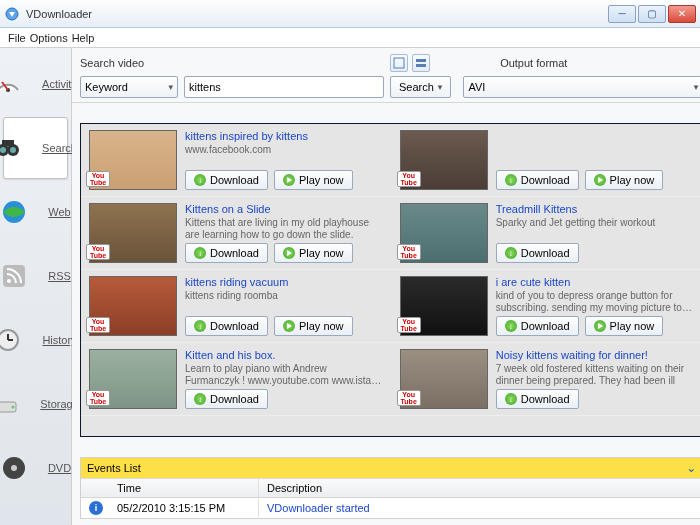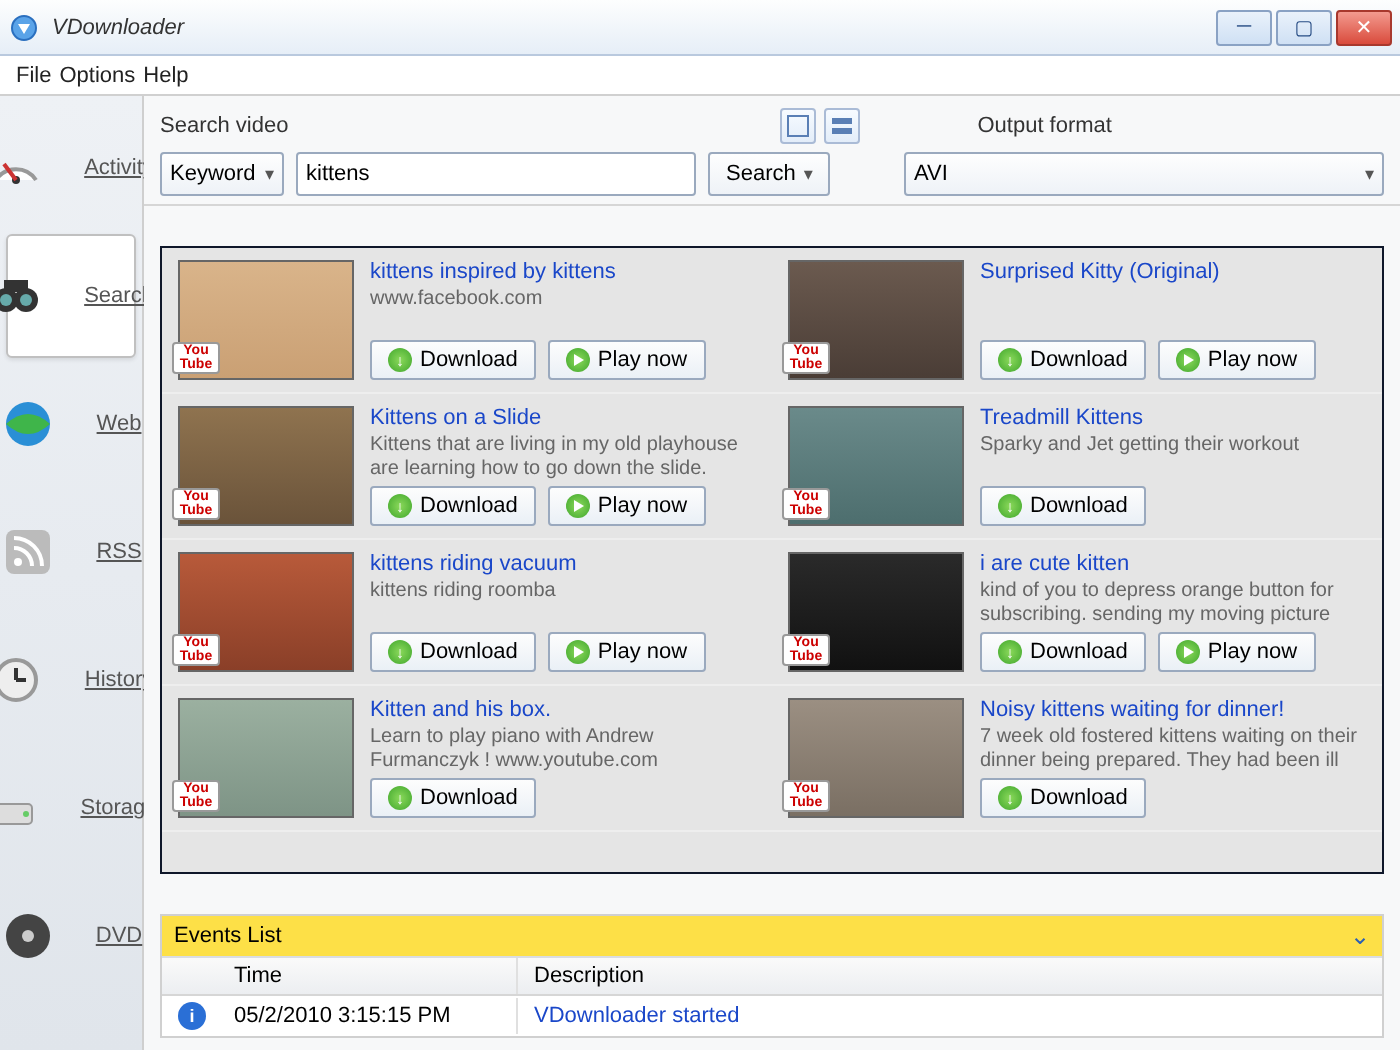--- a/index.html
+++ b/index.html
@@ -1,21 +1,21 @@
 <!DOCTYPE html>
 <html><head>
 <meta charset="utf-8">
 <style>
 * { box-sizing: border-box; margin: 0; padding: 0; font-family: "Segoe UI", Tahoma, sans-serif; font-size: 11px; }
 body { width: 700px; height: 525px; background: #fff; overflow: hidden; }
 
 
 .titlebar { height: 28px; background: linear-gradient(#fdfefe, #e6eef7); border-bottom: 1px solid #b9c9de; display: flex; align-items: center; padding: 0 4px; }
 .titlebar .icon { width: 16px; height: 16px; margin-right: 6px; display: flex; align-items: center; justify-content: center; }
-.titlebar .title { flex: 1; color: #333; font-style: italic; }
+.titlebar .title { flex: 1; color: #333; }
 .winbtns { display: flex; gap: 2px; }
 .winbtn { width: 28px; height: 18px; border: 1px solid #8aa2c4; border-radius: 2px; background: linear-gradient(#eaf2fb,#cfe0f4); display: flex; align-items: center; justify-content: center; font-size: 10px; color: #2a4f86; cursor: pointer; }
 .winbtn.close { background: linear-gradient(#f39a8f,#d94b3c); border-color: #a8382d; color: #fff; }
 
 .menubar { height: 20px; display: flex; align-items: center; gap: 4px; padding: 0 8px; border-bottom: 1px solid #d0d0d0; color: #222; }
 .menuitem { cursor: pointer; }
 
 .body { display: flex; height: calc(525px - 28px - 20px); }
 
 
@@ -27,21 +27,21 @@
 
 
 .main { flex: 1; display: flex; flex-direction: column; background: #f7f8f9; }
 .searchbar { padding: 6px 8px 4px 8px; border-bottom: 1px solid #d6d6d6; }
 .searchbar .row1 { display: flex; gap: 26px; align-items: center; }
 .searchbar .lbl { color: #333; font-size: 11px; }
 .toolicons { display: flex; gap: 4px; margin-left: 220px;}
 .toolicon { width: 18px; height: 18px; border: 1px solid #aabbd6; border-radius: 2px; background: linear-gradient(#f7fbff,#e3edf9); display: flex; align-items: center; justify-content: center; }
 .row2 { display: flex; gap: 6px; margin-top: 4px; align-items: center; }
 .combo, .searchinput, .btn, .outcombo { height: 22px; border: 1px solid #9aa9be; border-radius: 2px; background: linear-gradient(#fefefe,#eef2f7); padding: 0 4px; display: flex; align-items: center; }
-.combo { width: 62px; justify-content: space-between; }
+.combo { width: 98px; justify-content: space-between; }
 .searchinput { flex: 0 0 200px; background: #fff; }
 .searchinput input { border: none; outline: none; width: 100%; font-size: 11px; }
 .btn { padding: 0 8px; cursor: pointer; }
 .spacer { flex: 1; }
 .outcombo { width: 240px; justify-content: space-between; }
 .chev { color: #555; font-size: 9px; }
 
 .results { flex: 1; overflow: auto; background: #e5e5e5; border: 1px solid #0f172a; margin: 20px 8px; }
 .grid { display: grid; grid-template-columns: 1fr 1fr; }
 .cell { display: flex; gap: 8px; padding: 6px 8px; border-bottom: 1px solid #eee; }
@@ -234,21 +234,20 @@
                   <span>Play now</span>
                 </div>
               </div>
     </div>
           </div>
           <div class="cell">
     <div class="thumb c1">
       <div class="yt">You<br>Tube</div>
     </div>
     <div class="meta">
-      <div class="vtitle">Surprised Kitty (Original)</div>
       <div class="vdesc"></div>
       <div class="btnrow">
                 <div class="smbtn">
                   <span class="gicon">↓</span>
                   <span>Download</span>
                 </div>
                 <div class="smbtn">
                   <span class="gicon play"></span>
                   <span>Play now</span>
                 </div>

